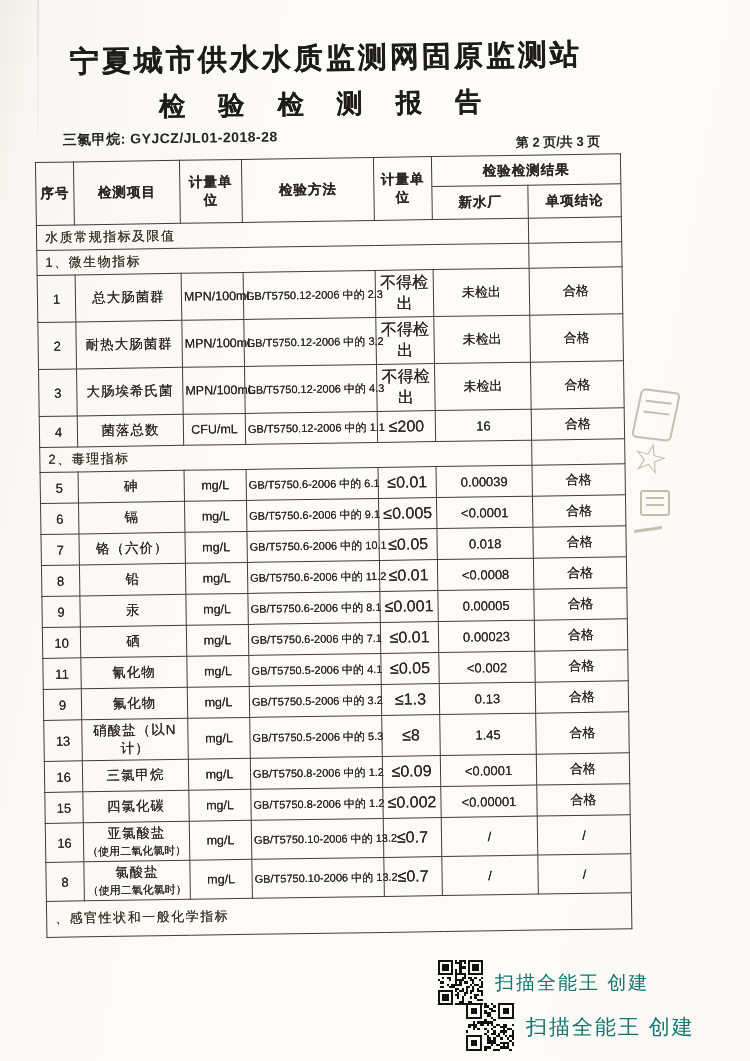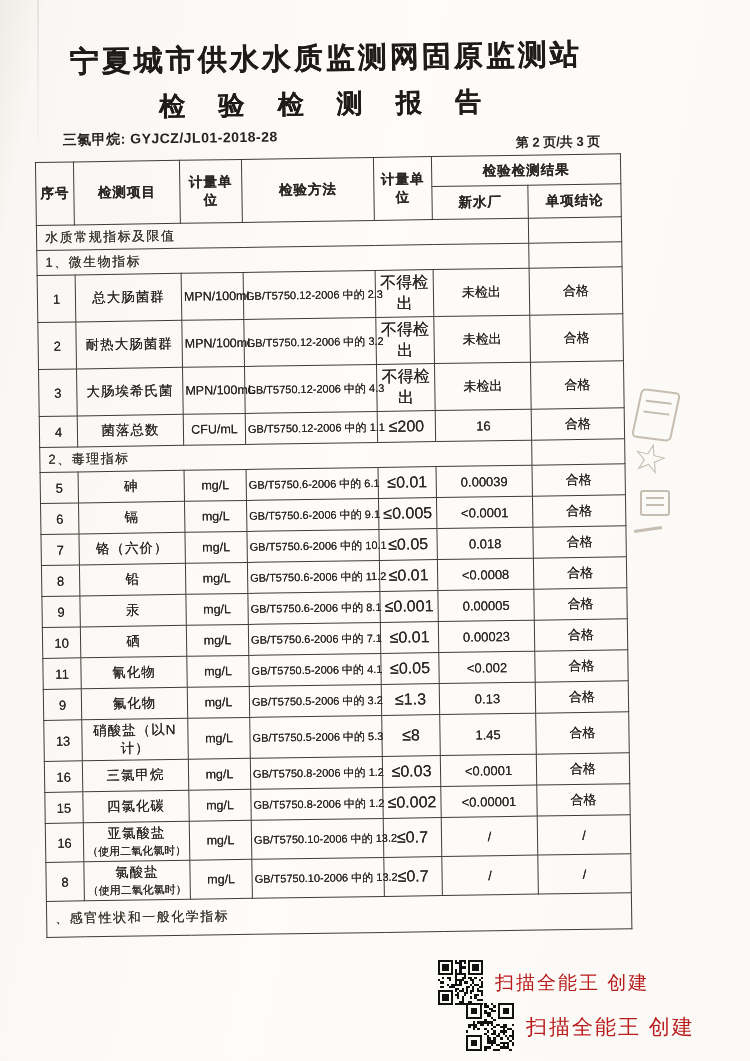--- a/index.html
+++ b/index.html
@@ -71,21 +71,21 @@
     transform:rotate(7deg) skewX(-5deg);
   }
   .stamp .sbox i { display:block; height:2px; background:currentColor; margin:9px 5px 0 5px; }
   .stamp .star { position:absolute; left:2px; top:52px; font-size:40px; line-height:1; transform:rotate(14deg); }
   .stamp .schar { position:absolute; left:10px; top:104px; width:30px; height:26px; border:2px solid currentColor; border-radius:3px; }
   .stamp .schar i { display:block; height:2px; background:currentColor; margin:5px 4px 0 4px; }
   .stamp .sdash { position:absolute; left:4px; top:142px; width:28px; height:3px; background:currentColor; transform:rotate(-8deg); }
 
   .watermark { position:absolute; display:flex; align-items:center; gap:12px; }
   .watermark svg { display:block; shape-rendering:crispEdges; }
-  .wm-label { font-size:19px; font-weight:500; color:#b91c1c; letter-spacing:2px; white-space:nowrap; }
+  .wm-label { font-size:19px; font-weight:500; color:#0f766e; letter-spacing:2px; white-space:nowrap; }
   .wm1 { left:438px; top:960px; }
   .wm2 { left:466px; top:1003px; }
   .wm2 .wm-label { font-size:21px; }
 </style>
 </head>
 <body>
 
 <div class="crease"></div>
 
 <div class="skew">
@@ -250,21 +250,21 @@
           <td class="cell-method">GB/T5750.5-2006 中的 5.3</td>
           <td class="cell-limit">≤8</td>
           <td class="cell-result">1.45</td>
           <td class="cell-conclusion">合格</td>
         </tr>
         <tr class="data">
           <td class="cell-seq">16</td>
           <td class="cell-item">三氯甲烷</td>
           <td class="cell-unit">mg/L</td>
           <td class="cell-method">GB/T5750.8-2006 中的 1.2</td>
-          <td class="cell-limit">≤0.03</td>
+          <td class="cell-limit">≤0.09</td>
           <td class="cell-result">&lt;0.0001</td>
           <td class="cell-conclusion">合格</td>
         </tr>
         <tr class="data">
           <td class="cell-seq">15</td>
           <td class="cell-item">四氯化碳</td>
           <td class="cell-unit">mg/L</td>
           <td class="cell-method">GB/T5750.8-2006 中的 1.2</td>
           <td class="cell-limit">≤0.002</td>
           <td class="cell-result">&lt;0.00001</td>

